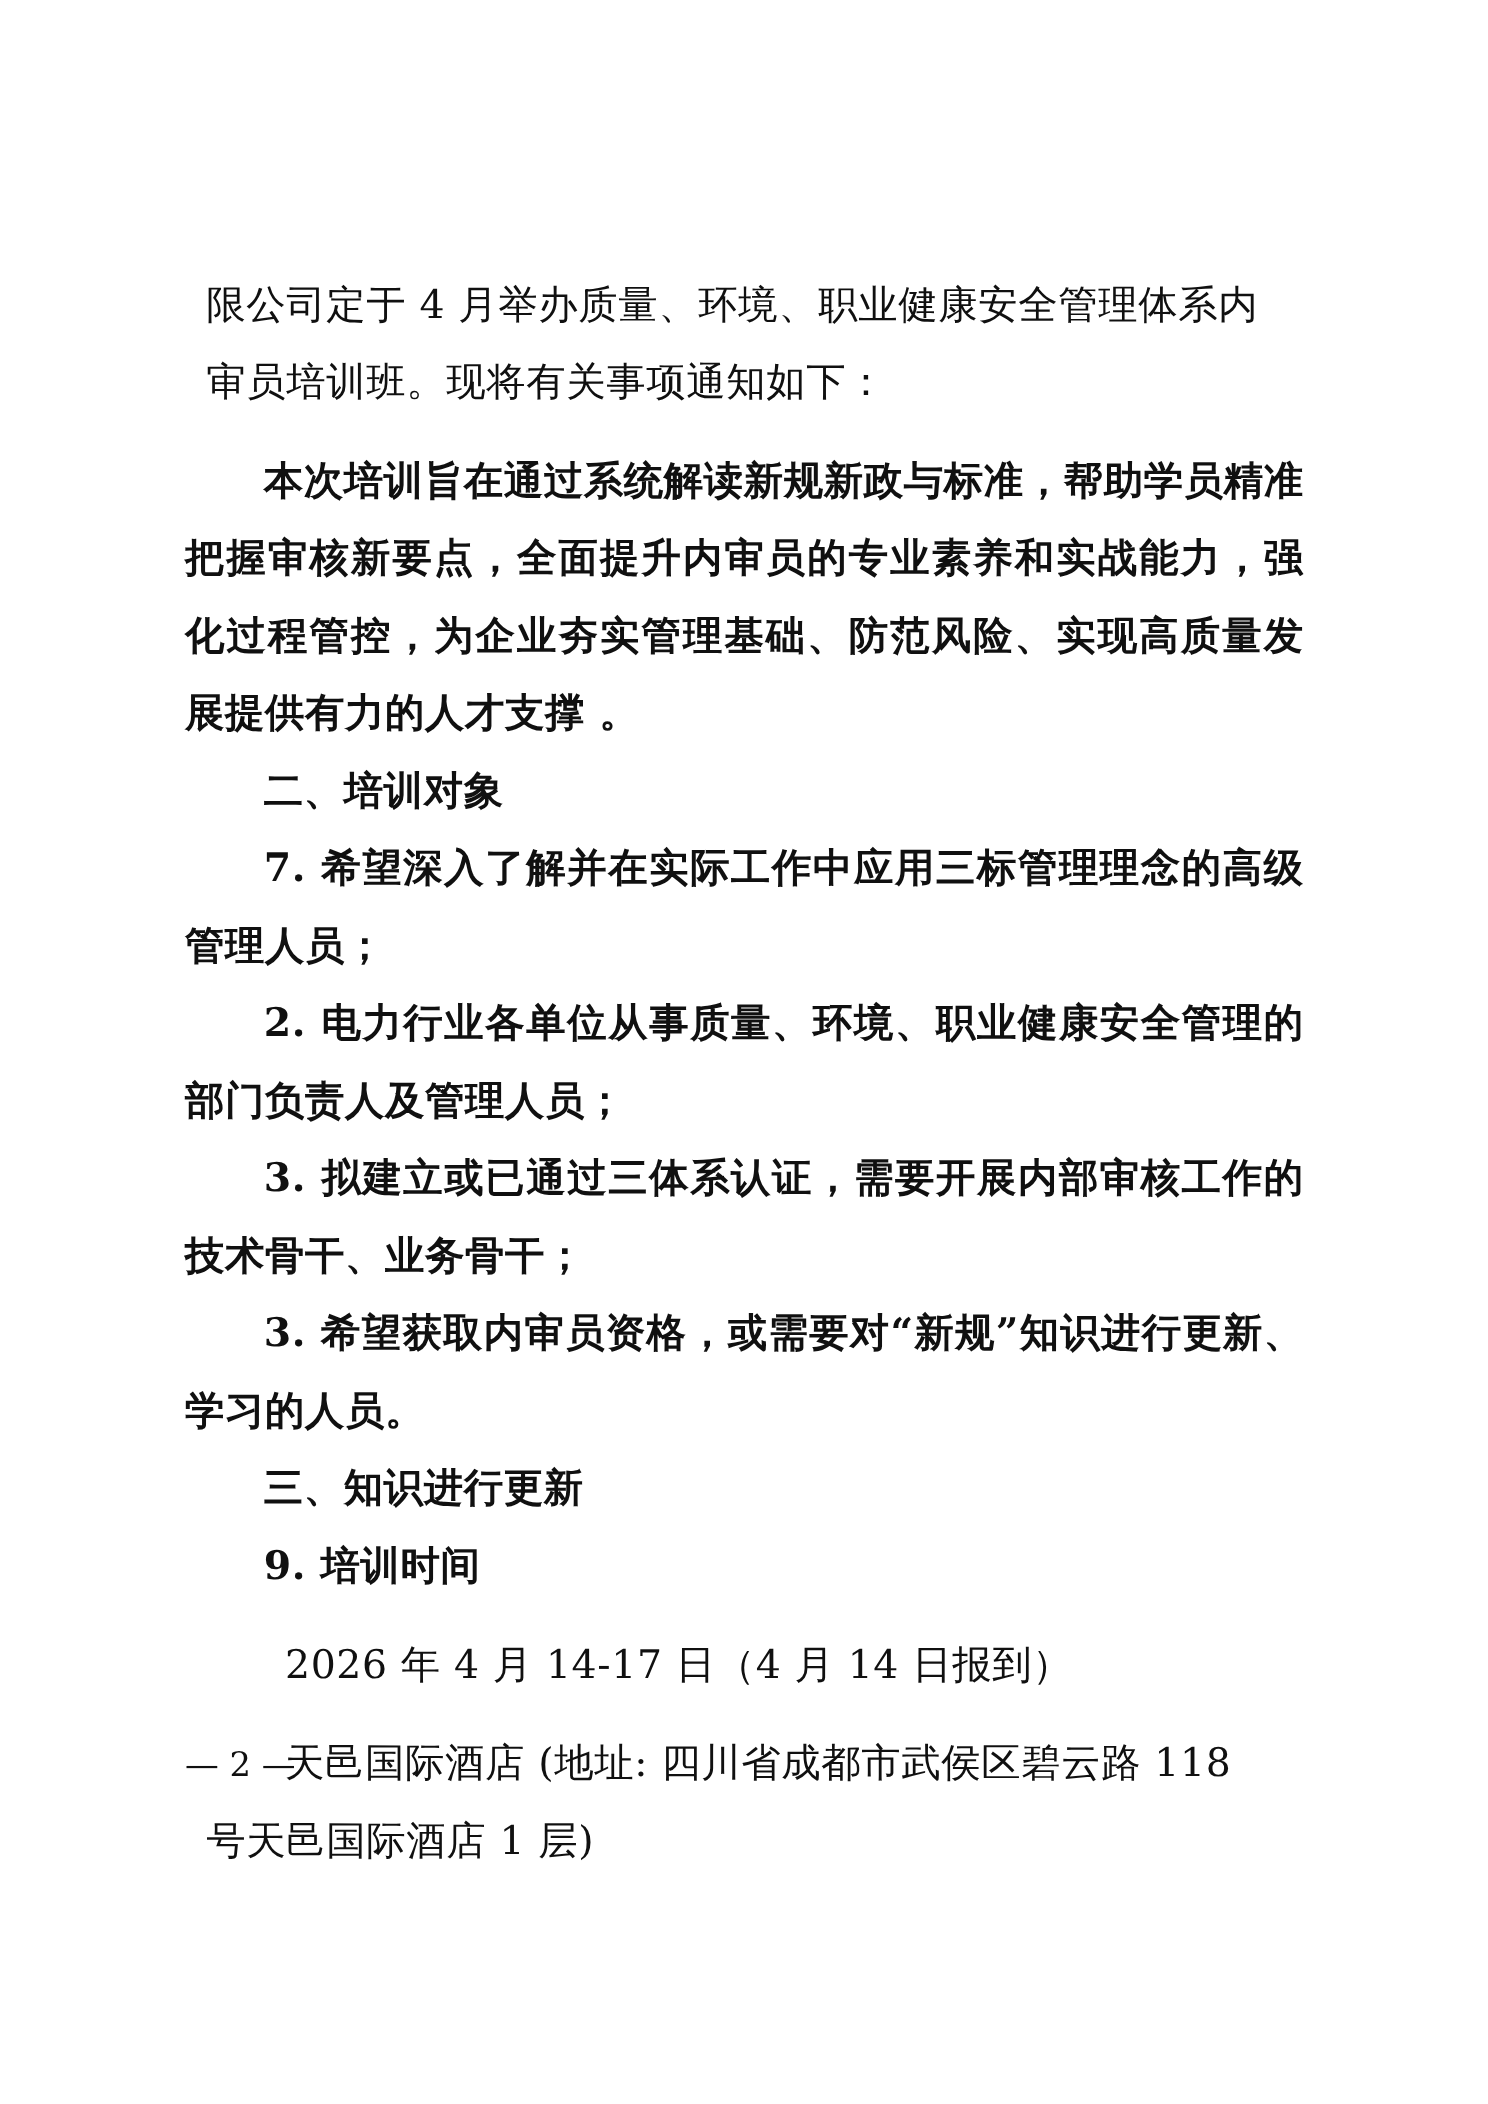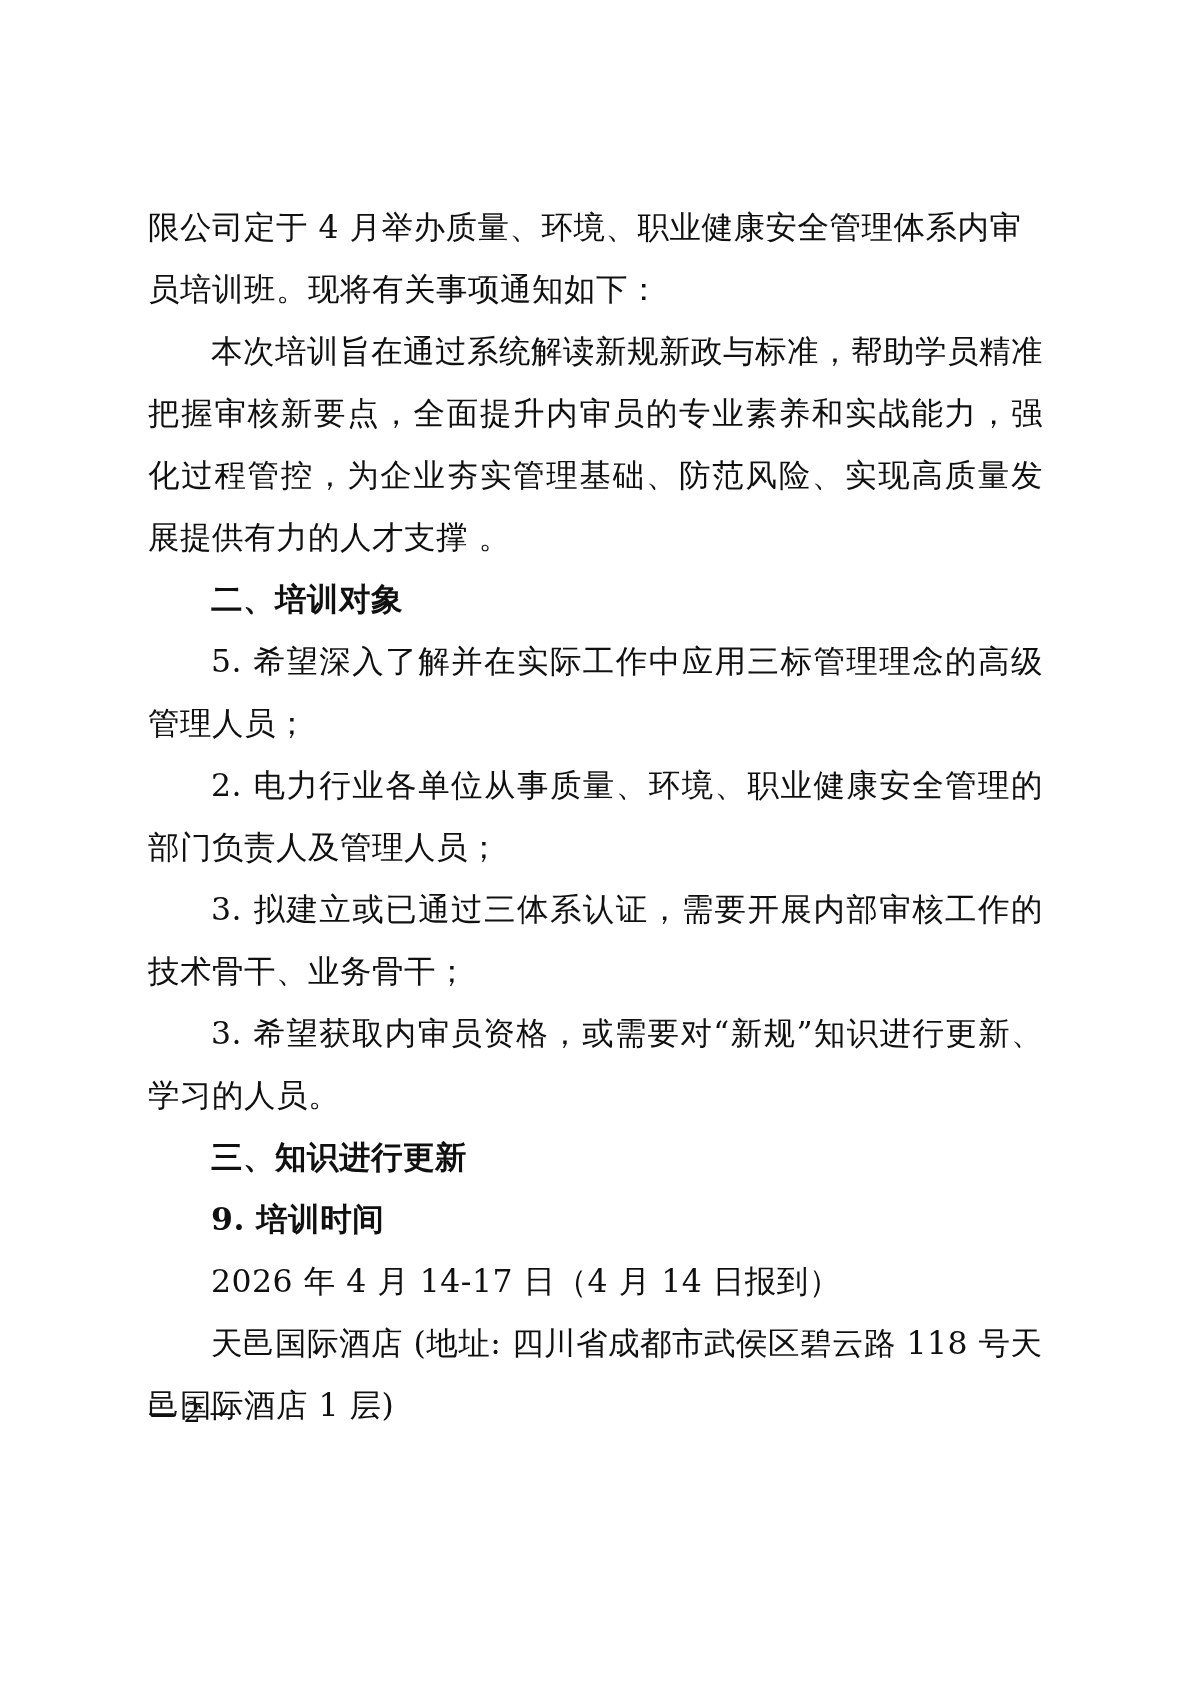--- a/index.html
+++ b/index.html
@@ -26,21 +26,21 @@
     width: 895px;
   }
   
   .p {
     font-size: 31.5px;
     line-height: 62px;
     letter-spacing: 0.5px;
     text-align: justify;
     text-justify: inter-ideograph;
     margin: 0;
-    font-weight: 400;
+    font-weight: 700;
   }
   .p.indent {
     text-indent: 63px;
   }
   .heading {
     font-size: 31.5px;
     line-height: 62px;
     margin: 0;
     font-weight: 700;
     text-indent: 63px;
@@ -50,21 +50,21 @@
     font-size: 31.5px;
     line-height: 62px;
     margin: 0;
     font-weight: 700;
     text-indent: 63px;
     letter-spacing: 0.5px;
   }
   .plain {
     font-size: 31.5px;
     line-height: 62px;
-    margin: 0;
+    margin: 17px;
     font-weight: 400;
     text-indent: 63px;
     letter-spacing: 0.5px;
   }
   .no-indent {
     text-indent: 0;
   }
   .footer {
     position: absolute;
     left: 148px;
@@ -84,21 +84,21 @@
 
   <div class="body-area">
 
     <p class="plain no-indent">限公司定于 4 月举办质量、环境、职业健康安全管理体系内审员培训班。现将有关事项通知如下：</p>
 
 
     <p class="p indent">本次培训旨在通过系统解读新规新政与标准，帮助学员精准把握审核新要点，全面提升内审员的专业素养和实战能力，强化过程管控，为企业夯实管理基础、防范风险、实现高质量发展提供有力的人才支撑 。</p>
 
     <p class="heading">二、培训对象</p>
 
-    <p class="p indent">5. 希望深入了解并在实际工作中应用三标管理理念的高级管理人员；</p>
+    <p class="p indent">7. 希望深入了解并在实际工作中应用三标管理理念的高级管理人员；</p>
 
     <p class="p indent">2. 电力行业各单位从事质量、环境、职业健康安全管理的部门负责人及管理人员；</p>
 
     <p class="p indent">3. 拟建立或已通过三体系认证，需要开展内部审核工作的技术骨干、业务骨干；</p>
 
     <p class="p indent">3. 希望获取内审员资格，或需要对“新规”知识进行更新、学习的人员。</p>
 
     <p class="heading">三、知识进行更新</p>
 
     <p class="subheading">9. 培训时间</p>

